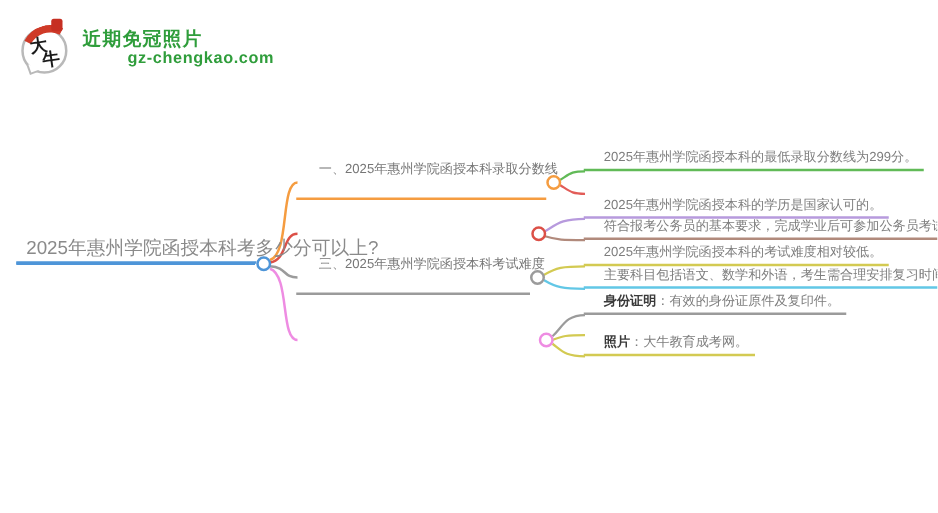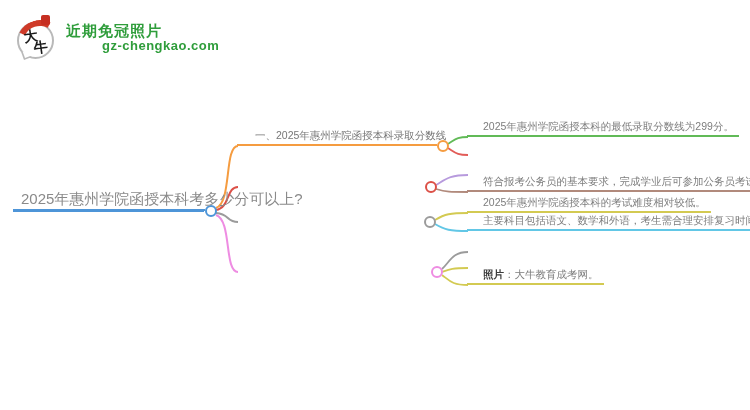--- a/index.html
+++ b/index.html
@@ -24,21 +24,21 @@
     border:5px solid transparent;border-top-color:#ffffff;transform:rotate(25deg);}
   .logo-title{position:absolute;left:52px;top:8px;font-size:15px;font-weight:bold;
     color:#2f9d3b;letter-spacing:1px;white-space:nowrap;}
   .logo-domain{position:absolute;left:52px;top:24px;font-size:13px;font-weight:bold;
     color:#2f9d3b;letter-spacing:0.5px;white-space:nowrap;margin-left:36px;}
   
   svg.wires{position:absolute;left:0;top:0;}
   .node{position:absolute;white-space:nowrap;font-size:10.5px;line-height:14px;color:#7d7d7d;
     border-bottom:2px solid #ccc;box-sizing:border-box;}
   .root{left:13px;top:192px;width:192px;padding:0 4px 3px 8px;font-size:15px;color:#8a8a8a;}
-  .branch{padding:0 4px 2px 18px;color:#767676;}
+  .branch{padding:0 4px 16px 18px;color:#767676;}
   .leaf{left:467px;padding:0 5px 2px 16px;}
   .leaf b{color:#3a3a3a;font-weight:bold;}
 </style>
 </head>
 <body>
 
 <div class="stage">
 
   <div class="logo">
     <div class="bubble">
@@ -78,30 +78,37 @@
     <circle cx="211" cy="211" r="5" fill="#fff" stroke-width="2" stroke="#4e95d8"></circle>
     <circle cx="443" cy="146" r="5" fill="#fff" stroke-width="2" stroke="#f59c40"></circle>
     <circle cx="431" cy="187" r="5" fill="#fff" stroke-width="2" stroke="#dc5047"></circle>
     <circle cx="430" cy="222" r="5" fill="#fff" stroke-width="2" stroke="#9b9b9b"></circle>
     <circle cx="437" cy="272" r="5" fill="#fff" stroke-width="2" stroke="#ee8ce2"></circle>
   </svg>
 
   <div class="node root" style="border-bottom-color: rgb(78, 149, 216);">2025年惠州学院函授本科考多少分可以上?</div>
 
   <div class="node branch" style="left: 237px; top: 128px; width: 200px; border-bottom-color: rgb(245, 156, 64);">一、2025年惠州学院函授本科录取分数线</div>
+  <div class="node branch" style="left: 237px; top: 204px; width: 187px; border-bottom-color: rgb(155, 155, 155);">三、2025年惠州学院函授本科考试难度</div>
 
   <div class="node leaf" style="top: 119px; border-bottom-color: rgb(97, 186, 87);">
     <b></b><span>2025年惠州学院函授本科的最低录取分数线为299分。</span>
+  </div>
+  <div class="node leaf" style="top: 157px; border-bottom-color: rgb(183, 154, 221);">
+    <b></b><span>2025年惠州学院函授本科的学历是国家认可的。</span>
   </div>
   <div class="node leaf" style="top: 174px; border-bottom-color: rgb(177, 138, 124);">
     <b></b><span>符合报考公务员的基本要求，完成学业后可参加公务员考试。</span>
   </div>
   <div class="node leaf" style="top: 195px; border-bottom-color: rgb(211, 202, 82);">
     <b></b><span>2025年惠州学院函授本科的考试难度相对较低。</span>
   </div>
   <div class="node leaf" style="top: 213px; border-bottom-color: rgb(98, 199, 230);">
     <b></b><span>主要科目包括语文、数学和外语，考生需合理安排复习时间。</span>
   </div>
+  <div class="node leaf" style="top: 234px; border-bottom-color: rgb(155, 155, 155);">
+    <b>身份证明</b><span>：有效的身份证原件及复印件。</span>
+  </div>
   <div class="node leaf" style="top: 267px; border-bottom-color: rgb(211, 202, 82);">
     <b>照片</b><span>：大牛教育成考网。</span>
   </div>
 
 </div>
 
 </body></html>

